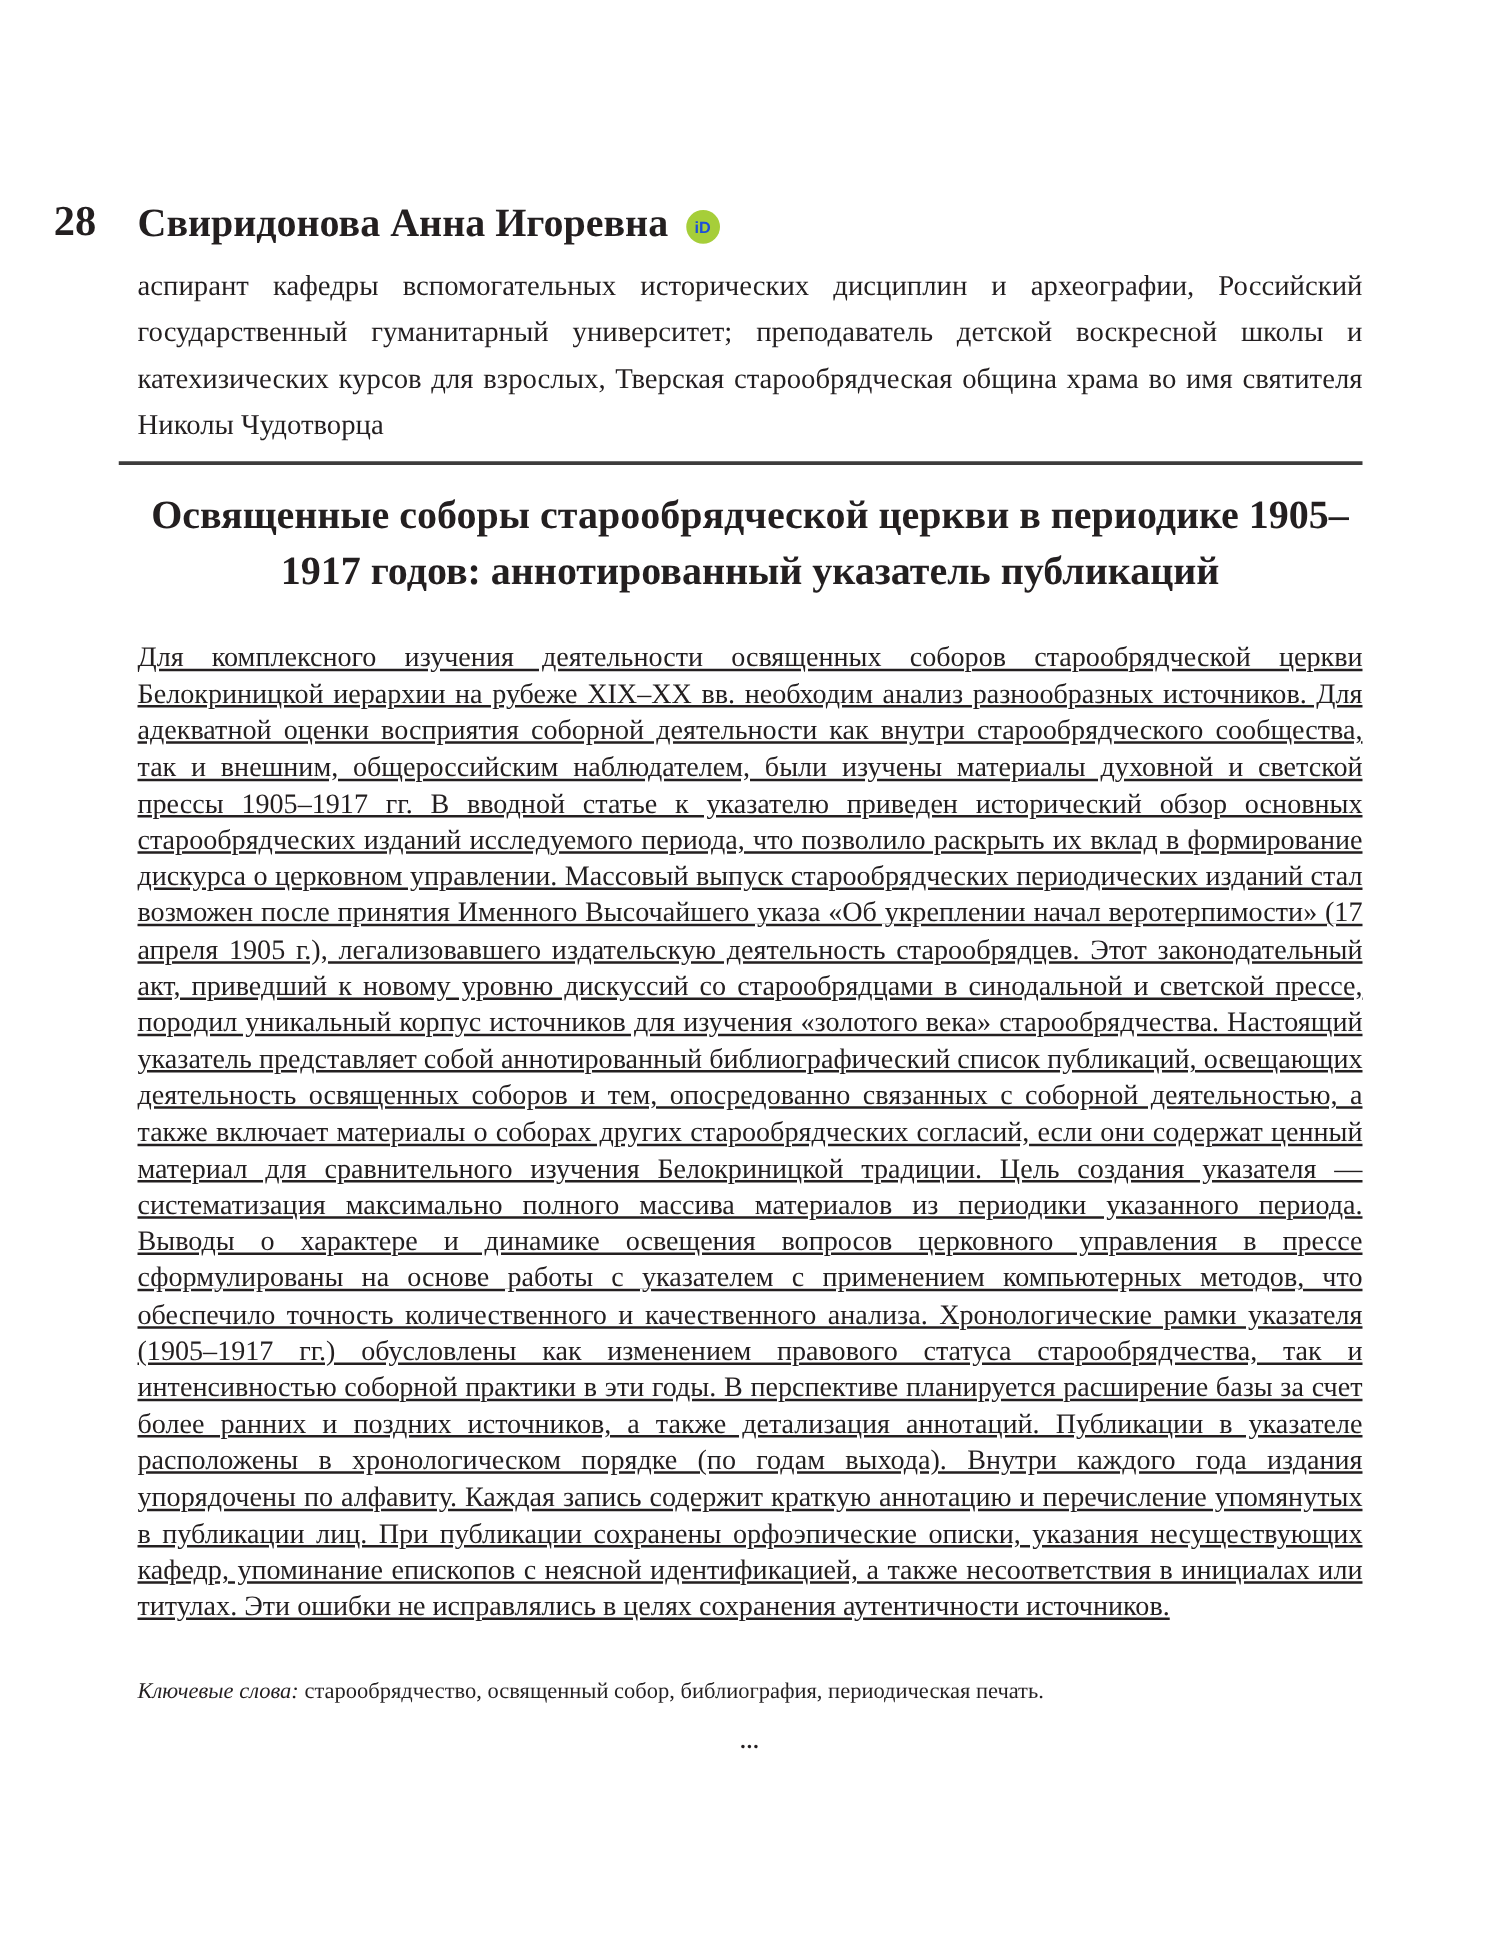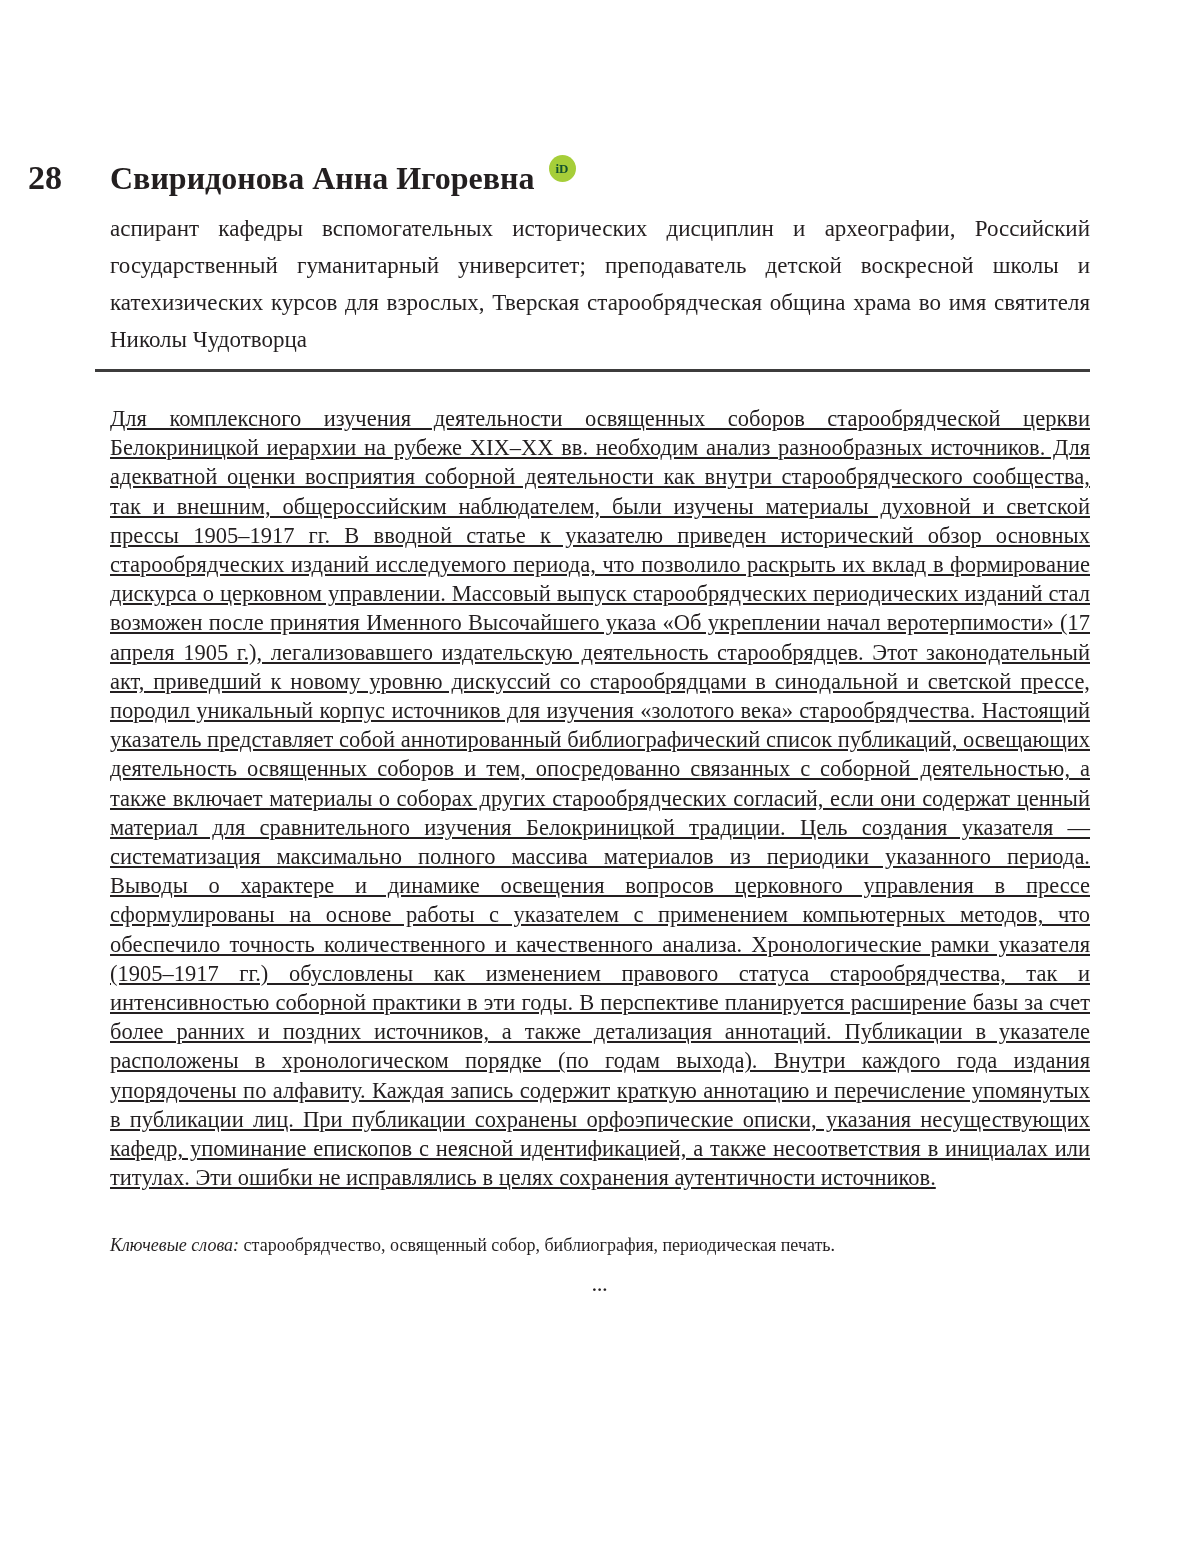--- a/index.html
+++ b/index.html
@@ -8,50 +8,50 @@
     position: relative;
     width: 1200px;
     height: 1553px;
     background: #ffffff;
     color: #231f20;
     font-family: "Liberation Serif", serif;
     overflow: hidden;
   }
   .page-number {
     position: absolute;
-    left: 28px;
+    left: 43px;
     top: 158px;
     font-size: 34px;
     font-weight: bold;
     line-height: 40px;
     font-family: Liberation Serif, serif;
   }
   .content {
     position: absolute;
     left: 110px;
     top: 158px;
     width: 980px;
   }
   .author-row {
     margin: 0;
     font-size: 32px;
     font-weight: bold;
     line-height: 40px;
     display: flex;
-    align-items: flex-start;
+    align-items: flex-end;
     gap: 14px;
   }
   .orcid-badge {
     flex: 0 0 auto;
     width: 27px;
     height: 27px;
     border-radius: 50%;
     background: #a6ce39;
-    color: #14532d;
-    font-family: Liberation Serif, serif;
+    color: #1d4ed8;
+    font-family: Liberation Sans, sans-serif;
     font-size: 13px;
     font-weight: bold;
     font-style: normal;
     display: inline-flex;
     align-items: center;
     justify-content: center;
     position: relative;
     top: -3px;
     cursor: pointer;
   }
@@ -124,20 +124,21 @@
     <h2 class="author-row">
       <span>Свиридонова Анна Игоревна</span>
       <span class="orcid-badge">iD</span>
     </h2>
 
     <p class="affiliation">аспирант кафедры вспомогательных исторических дисциплин и археографии, Российский государственный гуманитарный университет; преподаватель детской воскресной школы и катехизических курсов для взрослых, Тверская старообрядческая община храма во имя святителя Николы Чудотворца</p>
 
 
     <hr class="divider">
 
+    <h1 class="article-title">Освященные соборы старообрядческой церкви в периодике 1905–1917 годов: аннотированный указатель публикаций</h1>
 
     <p class="abstract">Для комплексного изучения деятельности освященных соборов старообрядческой церкви Белокриницкой иерархии на рубеже XIX–XX вв. необходим анализ разнообразных источников. Для адекватной оценки восприятия соборной деятельности как внутри старообрядческого сообщества, так и внешним, общероссийским наблюдателем, были изучены материалы духовной и светской прессы 1905–1917 гг. В вводной статье к указателю приведен исторический обзор основных старообрядческих изданий исследуемого периода, что позволило раскрыть их вклад в формирование дискурса о церковном управлении. Массовый выпуск старообрядческих периодических изданий стал возможен после принятия Именного Высочайшего указа «Об укреплении начал веротерпимости» (17 апреля 1905 г.), легализовавшего издательскую деятельность старообрядцев. Этот законодательный акт, приведший к новому уровню дискуссий со старообрядцами в синодальной и светской прессе, породил уникальный корпус источников для изучения «золотого века» старообрядчества. Настоящий указатель представляет собой аннотированный библиографический список публикаций, освещающих деятельность освященных соборов и тем, опосредованно связанных с соборной деятельностью, а также включает материалы о соборах других старообрядческих согласий, если они содержат ценный материал для сравнительного изучения Белокриницкой традиции. Цель создания указателя — систематизация максимально полного массива материалов из периодики указанного периода. Выводы о характере и динамике освещения вопросов церковного управления в прессе сформулированы на основе работы с указателем с применением компьютерных методов, что обеспечило точность количественного и качественного анализа. Хронологические рамки указателя (1905–1917 гг.) обусловлены как изменением правового статуса старообрядчества, так и интенсивностью соборной практики в эти годы. В перспективе планируется расширение базы за счет более ранних и поздних источников, а также детализация аннотаций. Публикации в указателе расположены в хронологическом порядке (по годам выхода). Внутри каждого года издания упорядочены по алфавиту. Каждая запись содержит краткую аннотацию и перечисление упомянутых в публикации лиц. При публикации сохранены орфоэпические описки, указания несуществующих кафедр, упоминание епископов с неясной идентификацией, а также несоответствия в инициалах или титулах. Эти ошибки не исправлялись в целях сохранения аутентичности источников.</p>
 
     <p class="keywords">
       <em>Ключевые слова:</em>
       <span>старообрядчество, освященный собор, библиография, периодическая печать.</span>
     </p>
 
     <div class="dots-sep">...</div>
 

